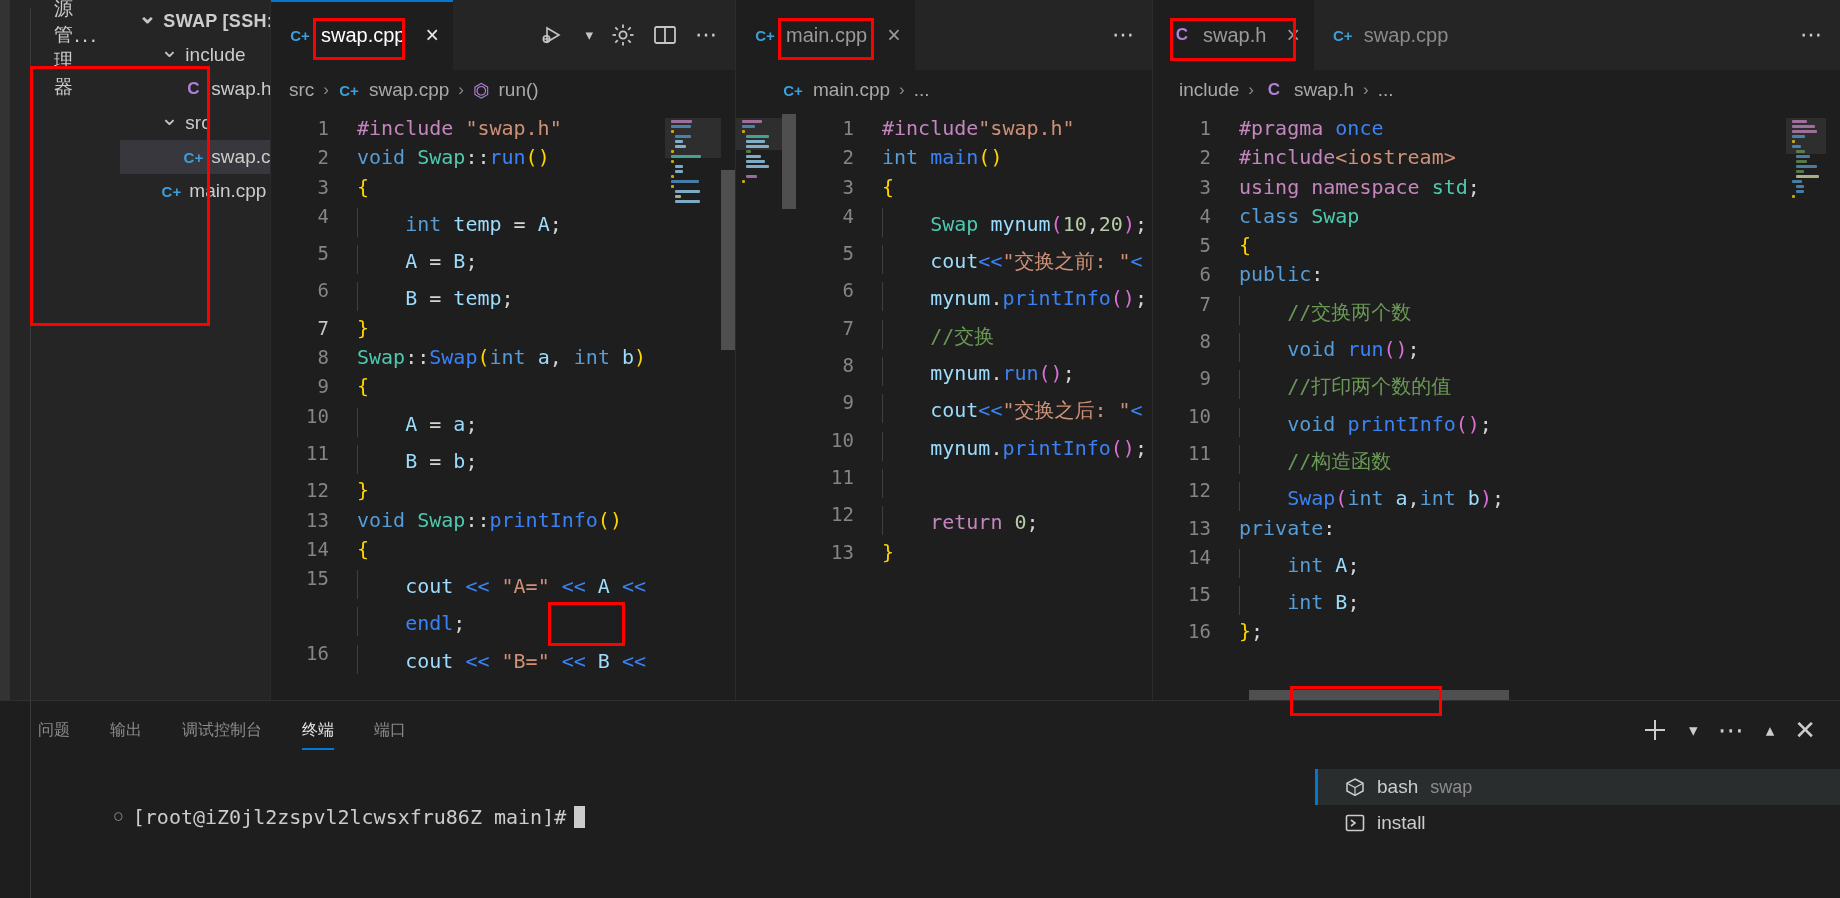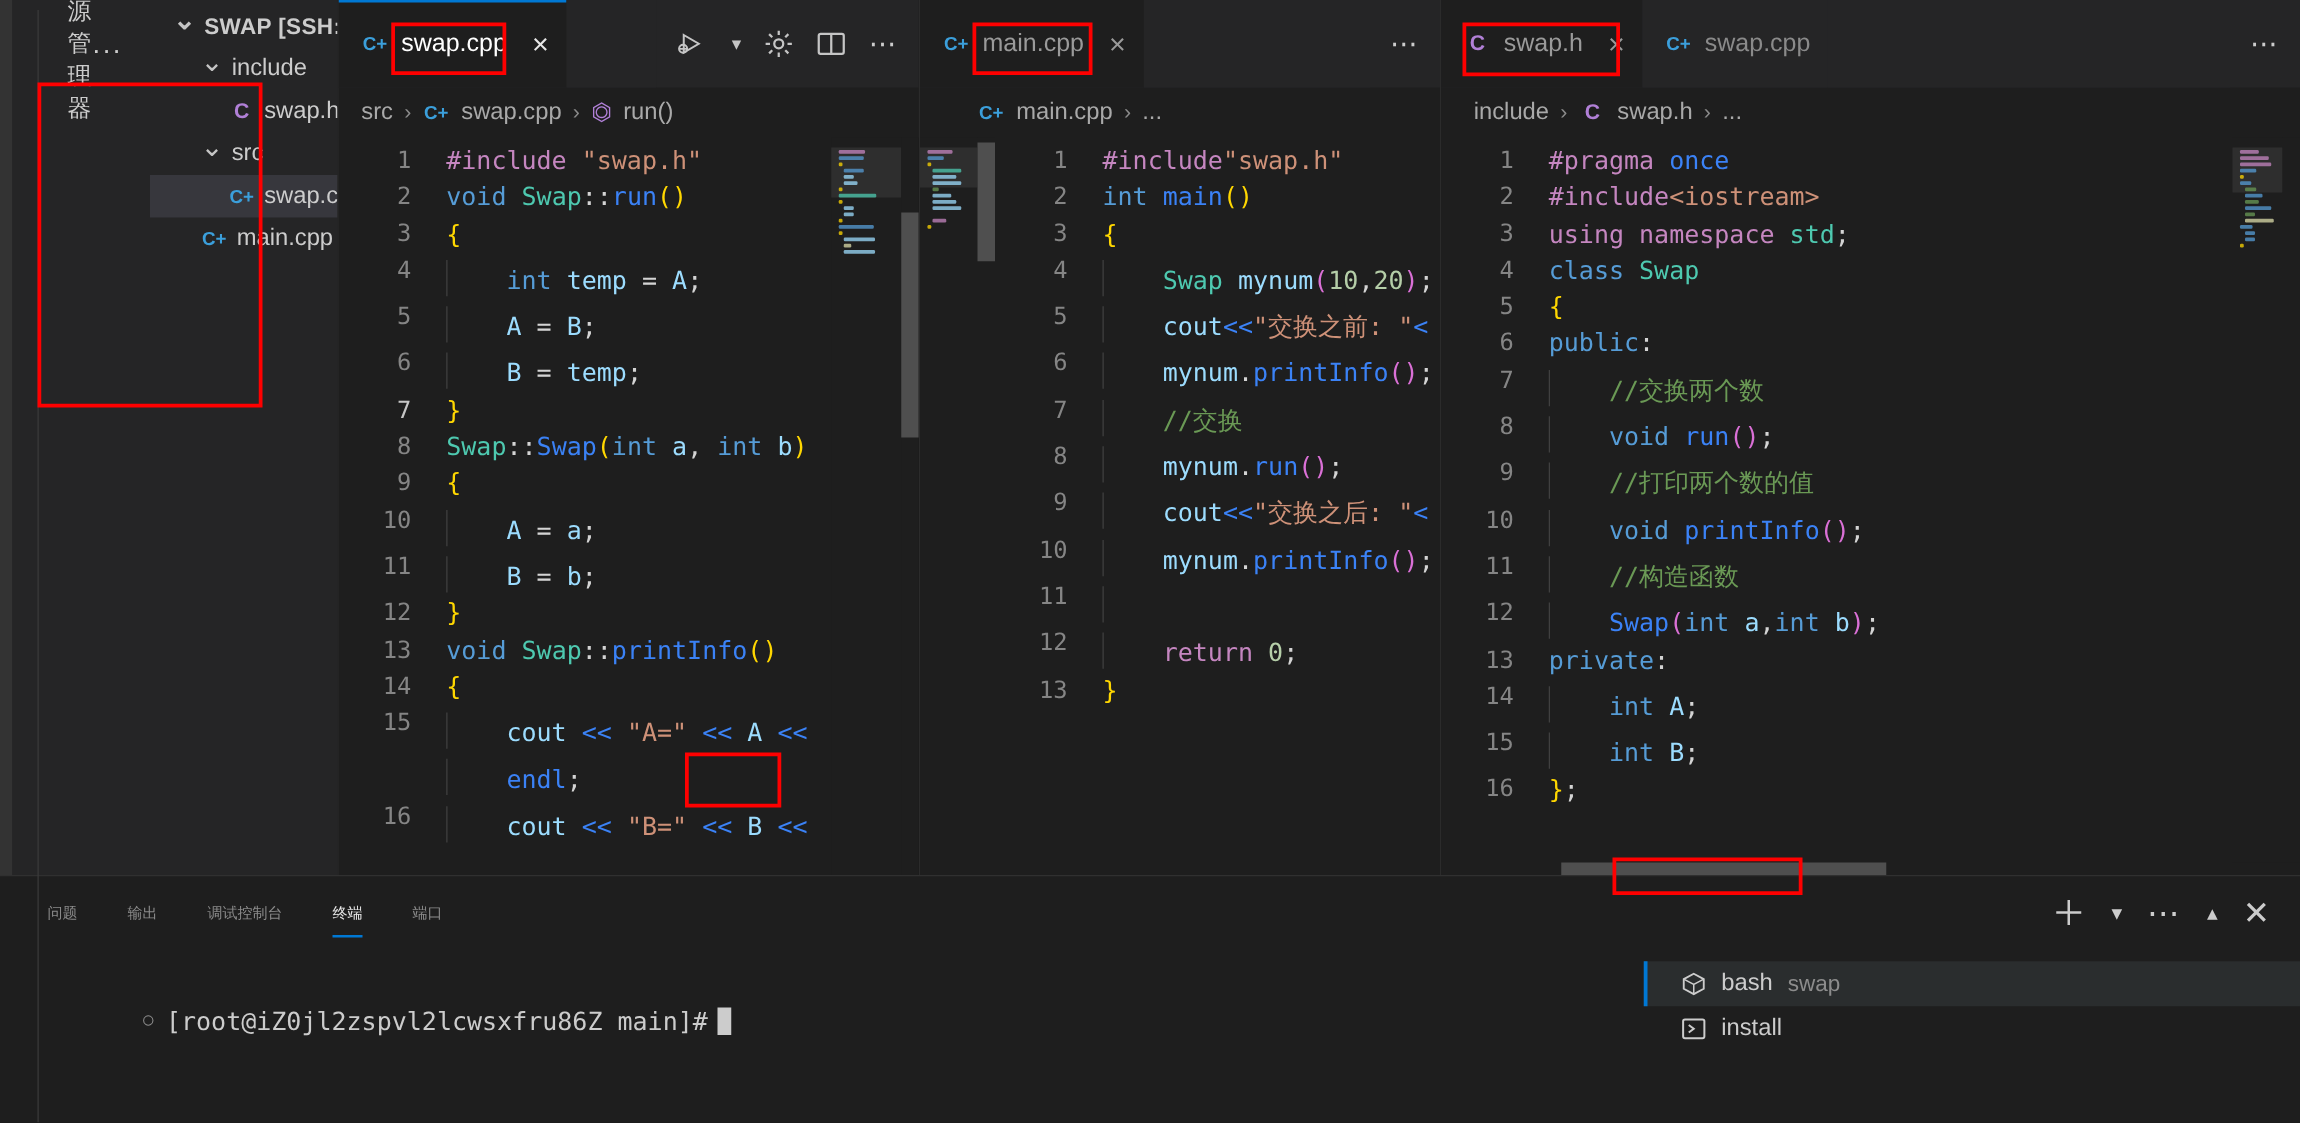--- a/index.html
+++ b/index.html
@@ -98,21 +98,21 @@
   .mslider { position:absolute; left:0; right:0; height:40px; background:rgba(121,121,121,.18); }
   .vscroll { width:14px; flex:none; background:#1e1e1e; position:relative; }
   .vthumb { position:absolute; left:0; right:0; background:#4f4f4f; border-radius:0; }
 
   
   .panel { flex:1; background:#1e1e1e; border-top:1px solid #303030; display:flex; flex-direction:column; }
   .panelbar { height:58px; display:flex; align-items:center; padding-left:18px; }
   .ptabs { display:flex; align-items:center; gap:0; }
   .ptab {
     position:relative; padding:0 20px; height:46px; display:flex; align-items:center;
-    color:#8b8b8b; font-size:12px; white-space:nowrap;
+    color:#8b8b8b; font-size:16px; white-space:nowrap;
   }
   .ptab.active { color:#e7e7e7; }
   .ptab.active::after {
     content:""; position:absolute; left:20px; right:20px; bottom:3px; height:2px; background:#0078d4;
   }
   .panelactions { margin-left:auto; display:flex; align-items:center; gap:20px; padding-right:24px; color:#cccccc; font-size:24px; }
   .term-body { flex:1; display:flex; }
   .term-text {
     flex:1; font-family:"DejaVu Sans Mono", monospace; font-size:20px; color:#cccccc;
     padding:22px 0 0 18px; white-space:pre; position:relative;

